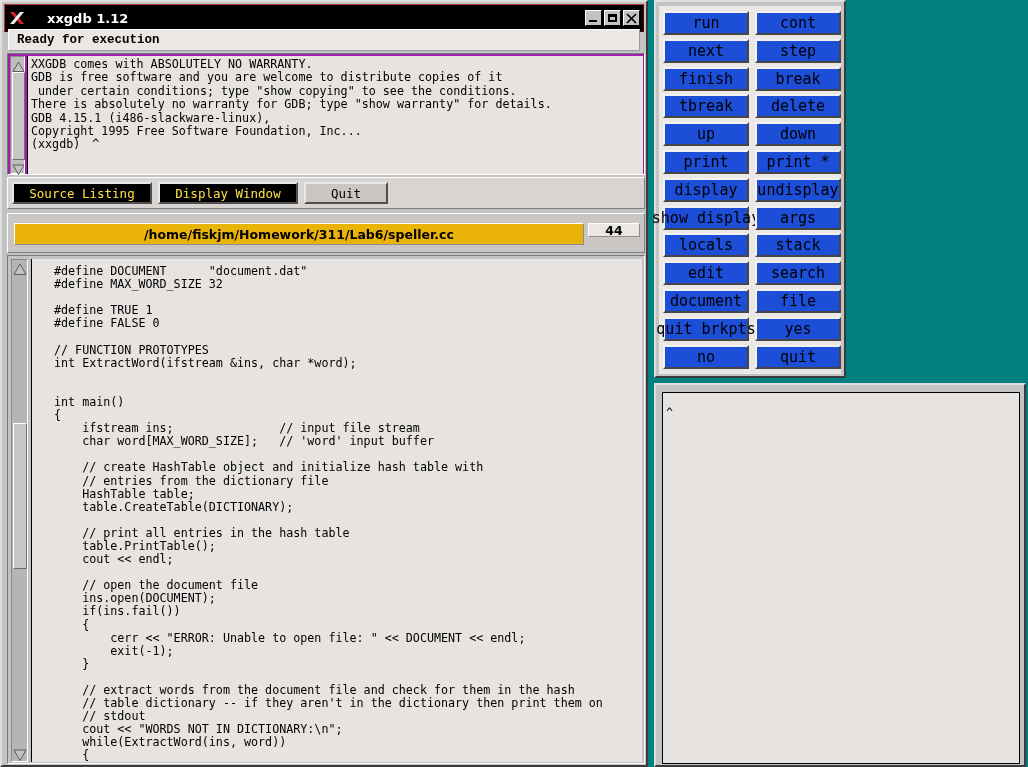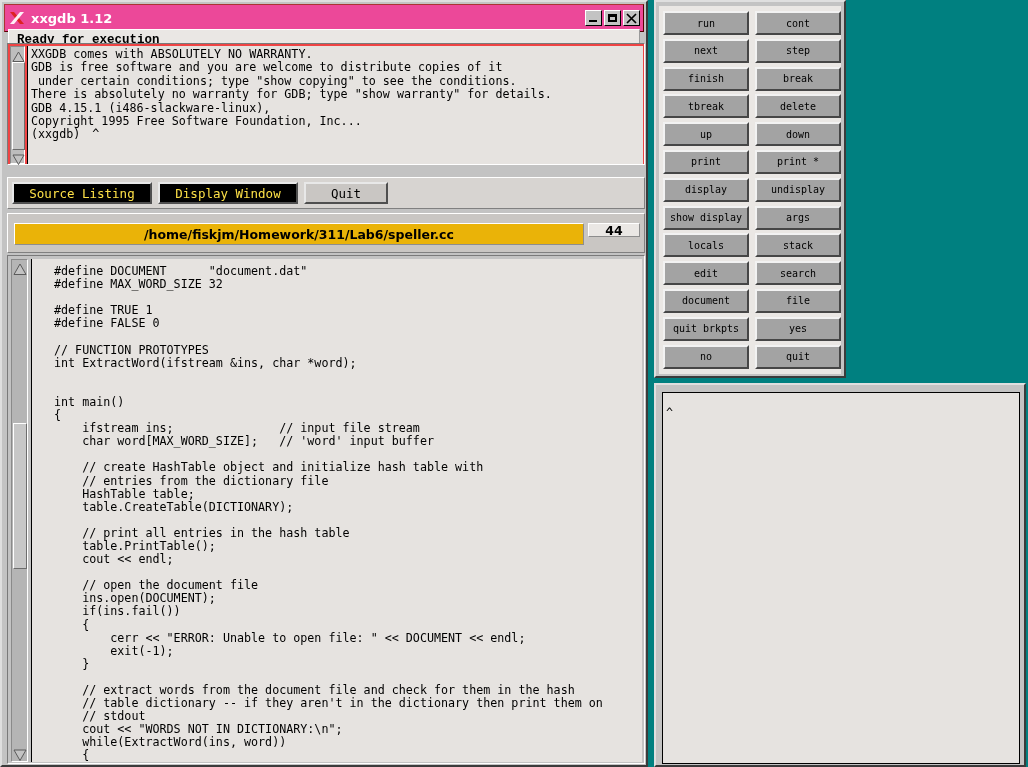--- a/index.html
+++ b/index.html
@@ -14,23 +14,23 @@
 
   
   #mainwin {
     position: absolute; left: 0; top: 0; width: 648px; height: 767px;
     background: #c3c3c3;
     border-top: 2px solid #dfdfdf; border-left: 2px solid #dfdfdf;
     border-right: 2px solid #3b3b3b; border-bottom: 2px solid #3b3b3b;
   }
   #titlebar {
     position: absolute; left: 2px; top: 2px; width: 640px; height: 28px;
-    background: #ec4899; display: flex; align-items: center;
+    background: #000000; display: flex; align-items: center;
     border-top: 1px solid #a33; border-left: 1px solid #a33;
-    border-right: 1px solid #500; border-bottom: 1px solid #500;
+    border-right: 1px solid #500; border-bottom: 1px solid #500; gap: 16px;
   }
   #titlebar .xlogo {
     width: 18px; height: 18px; margin-left: 3px; position: relative; flex: none;
   }
   #titlebar .xlogo svg { display: block; }
   #title-text {
     color: #ffffff; font-family: "DejaVu Sans", sans-serif;
     font-weight: bold; font-size: 13px; margin-left: 5px; letter-spacing: 0px;
     white-space: nowrap;
   }
@@ -56,22 +56,22 @@
     border-top: 1px solid #ffffff; border-left: 1px solid #ffffff;
     border-right: 1px solid #9a9a9a; border-bottom: 1px solid #9a9a9a;
   }
   #status-text {
     font-family: Liberation Mono, monospace; font-weight: bold; font-size: 12.5px;
     color: #000; margin-left: 8px;
   }
 
   
   #consoleframe {
-    position: absolute; left: 5px; top: 41px; width: 638px; height: 122px;
-    background: #ef4444;
+    position: absolute; left: 5px; top: 51px; width: 638px; height: 122px;
+    background: #a21caf;
     border-top: 1px solid #7a7a7a; border-left: 1px solid #7a7a7a;
     border-right: 1px solid #ffffff; border-bottom: 1px solid #ffffff;
   }
   #console-sb {
     position: absolute; left: 2px; top: 2px; width: 15px; height: 118px;
     background: #bdbdbd;
     border-top: 1px solid #8a8a8a; border-left: 1px solid #8a8a8a;
     border-right: 1px solid #ffffff; border-bottom: 1px solid #ffffff;
   }
   .sb-arrow { position:absolute; left:1px; width:13px; height:13px; }
@@ -168,22 +168,22 @@
     border-right: 2px solid #3b3b3b; border-bottom: 2px solid #3b3b3b;
   }
   #cmdgrid {
     position: absolute; left: 3px; top: 4px; width: 182px; height: 368px;
     background: #eae7e4;
     display: grid; grid-template-columns: 86px 86px;
     grid-auto-rows: 24px; column-gap: 6px; row-gap: 3.8px;
     padding: 5px 4px 0 4px;
   }
   .cmdbtn {
-    background: #a3a3a3; color: #000;
-    font-family: "DejaVu Sans Mono", monospace; font-size: 10px;
+    background: #1d4ed8; color: #000;
+    font-family: "DejaVu Sans Mono", monospace; font-size: 15px;
     display: flex; align-items: center; justify-content: center;
     border-top: 2px solid #f2f2f2; border-left: 2px solid #f2f2f2;
     border-right: 2px solid #464646; border-bottom: 2px solid #464646;
     cursor: default; user-select: none; white-space: nowrap;
   }
 
   
   #dispwin {
     position: absolute; left: 654px; top: 383px; width: 372px; height: 384px;
     background: #c3c3c3;

